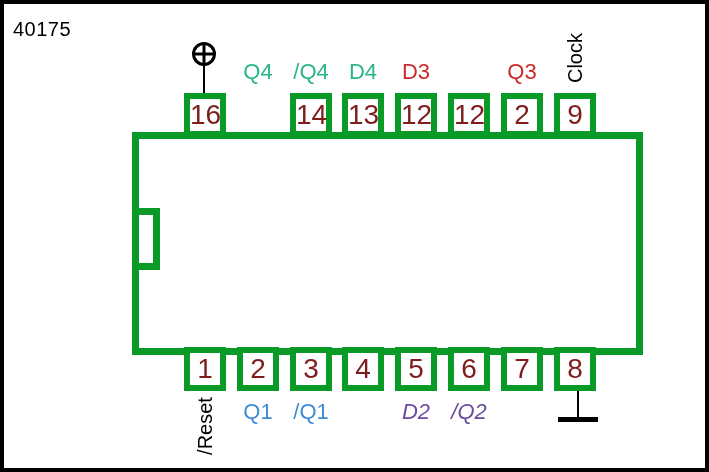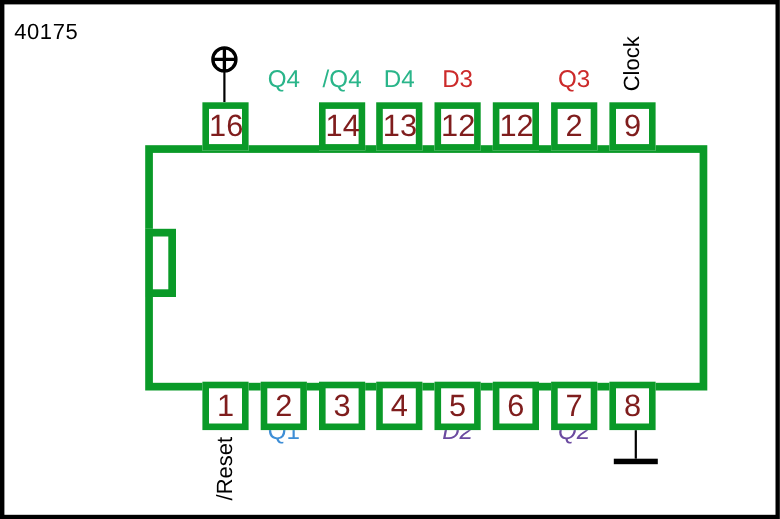--- a/index.html
+++ b/index.html
@@ -45,21 +45,21 @@
   .pin-top    { top:89px; }
   .pin-bottom { top:343px; }
   .pin-label {
     position:absolute;
     width:60px; height:24px;
     font-size:22px; line-height:24px;
     text-align:center;
     white-space:nowrap;
   }
   .label-top    { top:56px; }
-  .label-bottom { top:376px; }
+  .label-bottom { top:396px; }
   .vlabel {
     position:absolute;
     height:24px;
     font-size:20px; line-height:24px;
     text-align:center;
     color:#000;
     transform:rotate(-90deg);
     white-space:nowrap;
   }
   .clock-label { left:531px; top:42px;  width:80px; }
@@ -121,16 +121,17 @@
 
   <div class="pin-label label-top c-teal" style="left:224px">Q4</div>
   <div class="pin-label label-top c-teal" style="left:277px">/Q4</div>
   <div class="pin-label label-top c-teal" style="left:329px">D4</div>
   <div class="pin-label label-top c-red" style="left:382px">D3</div>
   <div class="pin-label label-top c-red" style="left:488px">Q3</div>
   <div class="vlabel clock-label">Clock</div>
 
   <div class="vlabel reset-label">/Reset</div>
   <div class="pin-label label-bottom c-blue" style="left:224px">Q1</div>
+  <div class="pin-label label-bottom c-blue" style="left:277px">/Q1</div>
   <div class="pin-label label-bottom c-purple" style="left:382px">D2</div>
-  <div class="pin-label label-bottom c-purple" style="left:488px">Q2</div>
+  <div class="pin-label label-bottom c-purple" style="left:435px">/Q2</div>
 
 </div>
 
 </body></html>

